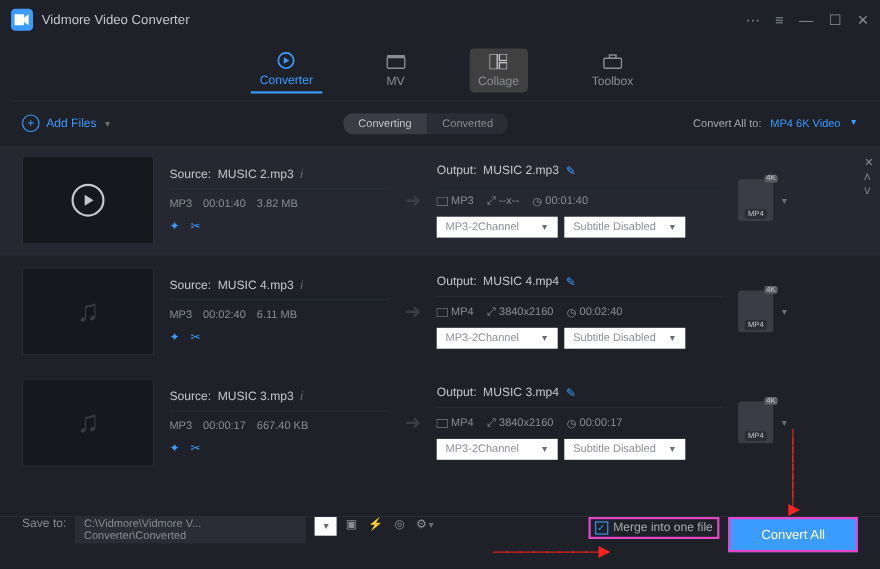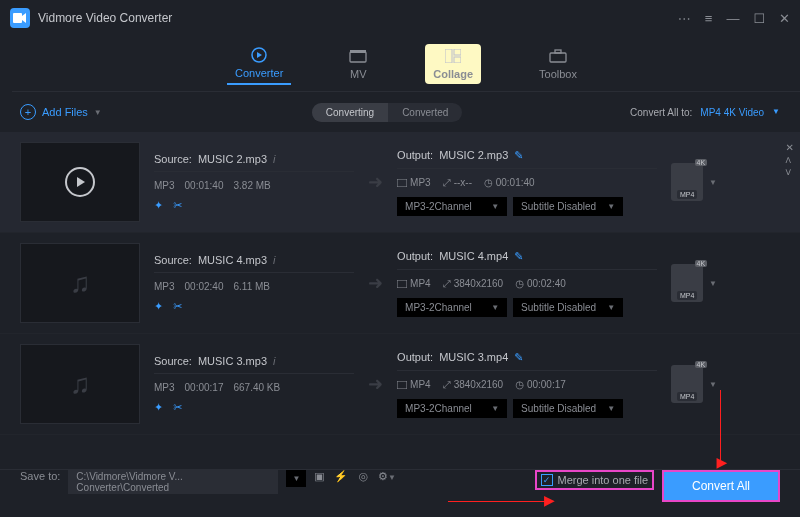--- a/index.html
+++ b/index.html
@@ -6,21 +6,21 @@
 body { width: 800px; height: 517px; background: #1e2128; color: #a8aab0; font-size: 11px; overflow: hidden; }
 .titlebar { height: 36px; display: flex; align-items: center; padding: 0 10px; justify-content: space-between; }
 .titlebar-left { display: flex; align-items: center; gap: 8px; }
 .logo { width: 20px; height: 20px; background: #3a9cff; border-radius: 4px; display: flex; align-items: center; justify-content: center; color: #fff; font-size: 10px; }
 .app-title { color: #c5c7cc; font-size: 12px; }
 .titlebar-right { display: flex; gap: 14px; align-items: center; }
 .titlebar-right span { color: #8a8d94; font-size: 13px; cursor: pointer; }
 .nav { display: flex; justify-content: center; gap: 50px; height: 56px; align-items: center; border-bottom: 1px solid #2a2d35; margin-left: 12px; }
 .nav-item { display: flex; flex-direction: column; align-items: center; gap: 4px; color: #8a8d94; cursor: pointer; font-size: 11px; padding: 4px 8px; }
 .nav-item.active { color: #3a9cff; border-bottom: 2px solid #3a9cff; }
-.nav-item.dark { background: #fef9c3; border-radius: 4px; font-weight: bold; }
+.nav-item.dark { background: #404040; border-radius: 4px; }
 .nav-icon { width: 18px; height: 16px; display: flex; align-items: center; justify-content: center; }
 .toolbar { height: 40px; display: flex; align-items: center; padding: 0 20px; gap: 10px; }
 .add-files { display: flex; align-items: center; gap: 6px; color: #3a9cff; cursor: pointer; }
 .plus-circle { width: 16px; height: 16px; border: 1.5px solid #3a9cff; border-radius: 50%; display: flex; align-items: center; justify-content: center; font-size: 11px; line-height: 1; }
 .tab-pill { margin-left: 200px; display: flex; background: #2a2d35; border-radius: 12px; overflow: hidden; }
 .tab-pill span { padding: 4px 14px; font-size: 10px; cursor: pointer; color: #8a8d94; }
 .tab-pill span.active { background: #3a3d45; color: #c5c7cc; }
 .convert-all-to { margin-left: auto; display: flex; gap: 8px; font-size: 10px; }
 .dropdown-val { color: #3a9cff; }
 .list { height: 337px; overflow-y: auto; }
@@ -35,21 +35,21 @@
 .info-icon { color: #6a6d74; font-style: italic; font-size: 11px; }
 .meta-line { display: flex; gap: 10px; color: #8a8d94; font-size: 10px; }
 .action-icons { display: flex; gap: 10px; color: #3a9cff; }
 .arrow { color: #3a3d45; font-size: 18px; }
 .output-col { width: 260px; display: flex; flex-direction: column; gap: 8px; }
 .output-line { display: flex; align-items: center; gap: 6px; color: #c5c7cc; font-size: 11px; border-bottom: 1px solid #2a2d35; padding-bottom: 6px; }
 .pencil { color: #3a9cff; cursor: pointer; }
 .spec-line { display: flex; gap: 12px; align-items: center; font-size: 10px; color: #8a8d94; }
 .spec-line span { display: flex; align-items: center; gap: 3px; }
 .selects { display: flex; gap: 6px; }
-.sel { background: #000000; padding: 4px 8px; font-size: 10px; color: #8a8d94; display: flex; align-items: center; justify-content: space-between; cursor: pointer; }
+.sel { background: #ffffff; padding: 4px 8px; font-size: 10px; color: #8a8d94; display: flex; align-items: center; justify-content: space-between; cursor: pointer; }
 .sel.audio { width: 110px; }
 .sel.sub { width: 110px; }
 .caret { font-size: 8px; color: #6a6d74; }
 .format-badge { display: flex; align-items: center; gap: 6px; cursor: pointer; }
 .badge-box { width: 32px; height: 38px; background: #3a3d45; border-radius: 3px; position: relative; display: flex; flex-direction: column; align-items: center; justify-content: flex-end; padding-bottom: 2px; }
 .badge-4k { position: absolute; top: -4px; right: -4px; background: #5a5d64; color: #c5c7cc; font-size: 7px; padding: 0 2px; border-radius: 2px; }
 .badge-fmt { background: #2a2d35; color: #c5c7cc; font-size: 7px; padding: 1px 3px; border-radius: 2px; }
 .item-controls { position: absolute; right: 6px; top: 10px; display: flex; flex-direction: column; gap: 3px; color: #8a8d94; font-size: 10px; }
 .footer { height: 48px; display: flex; align-items: flex-start; padding: 0 20px; gap: 8px; border-top: 1px solid #2a2d35; position: relative; }
 .save-label { font-size: 11px; color: #8a8d94; }
@@ -130,21 +130,21 @@
     <div class="plus-circle">+</div>
     <span>Add Files</span>
     <span class="caret">▼</span>
   </div>
   <div class="tab-pill">
     <span class="active">Converting</span>
     <span>Converted</span>
   </div>
   <div class="convert-all-to">
     <span>Convert All to:</span>
-    <span class="dropdown-val">MP4 4K Video</span>
+    <span class="dropdown-val">MP4 6K Video</span>
     <span class="caret" style="color:#3a9cff">▼</span>
   </div>
 </div>
 
 <div class="list">
 
   <div class="item active">
     <div class="thumb">
       <div class="play-circle">
           <div class="play-triangle"></div>

